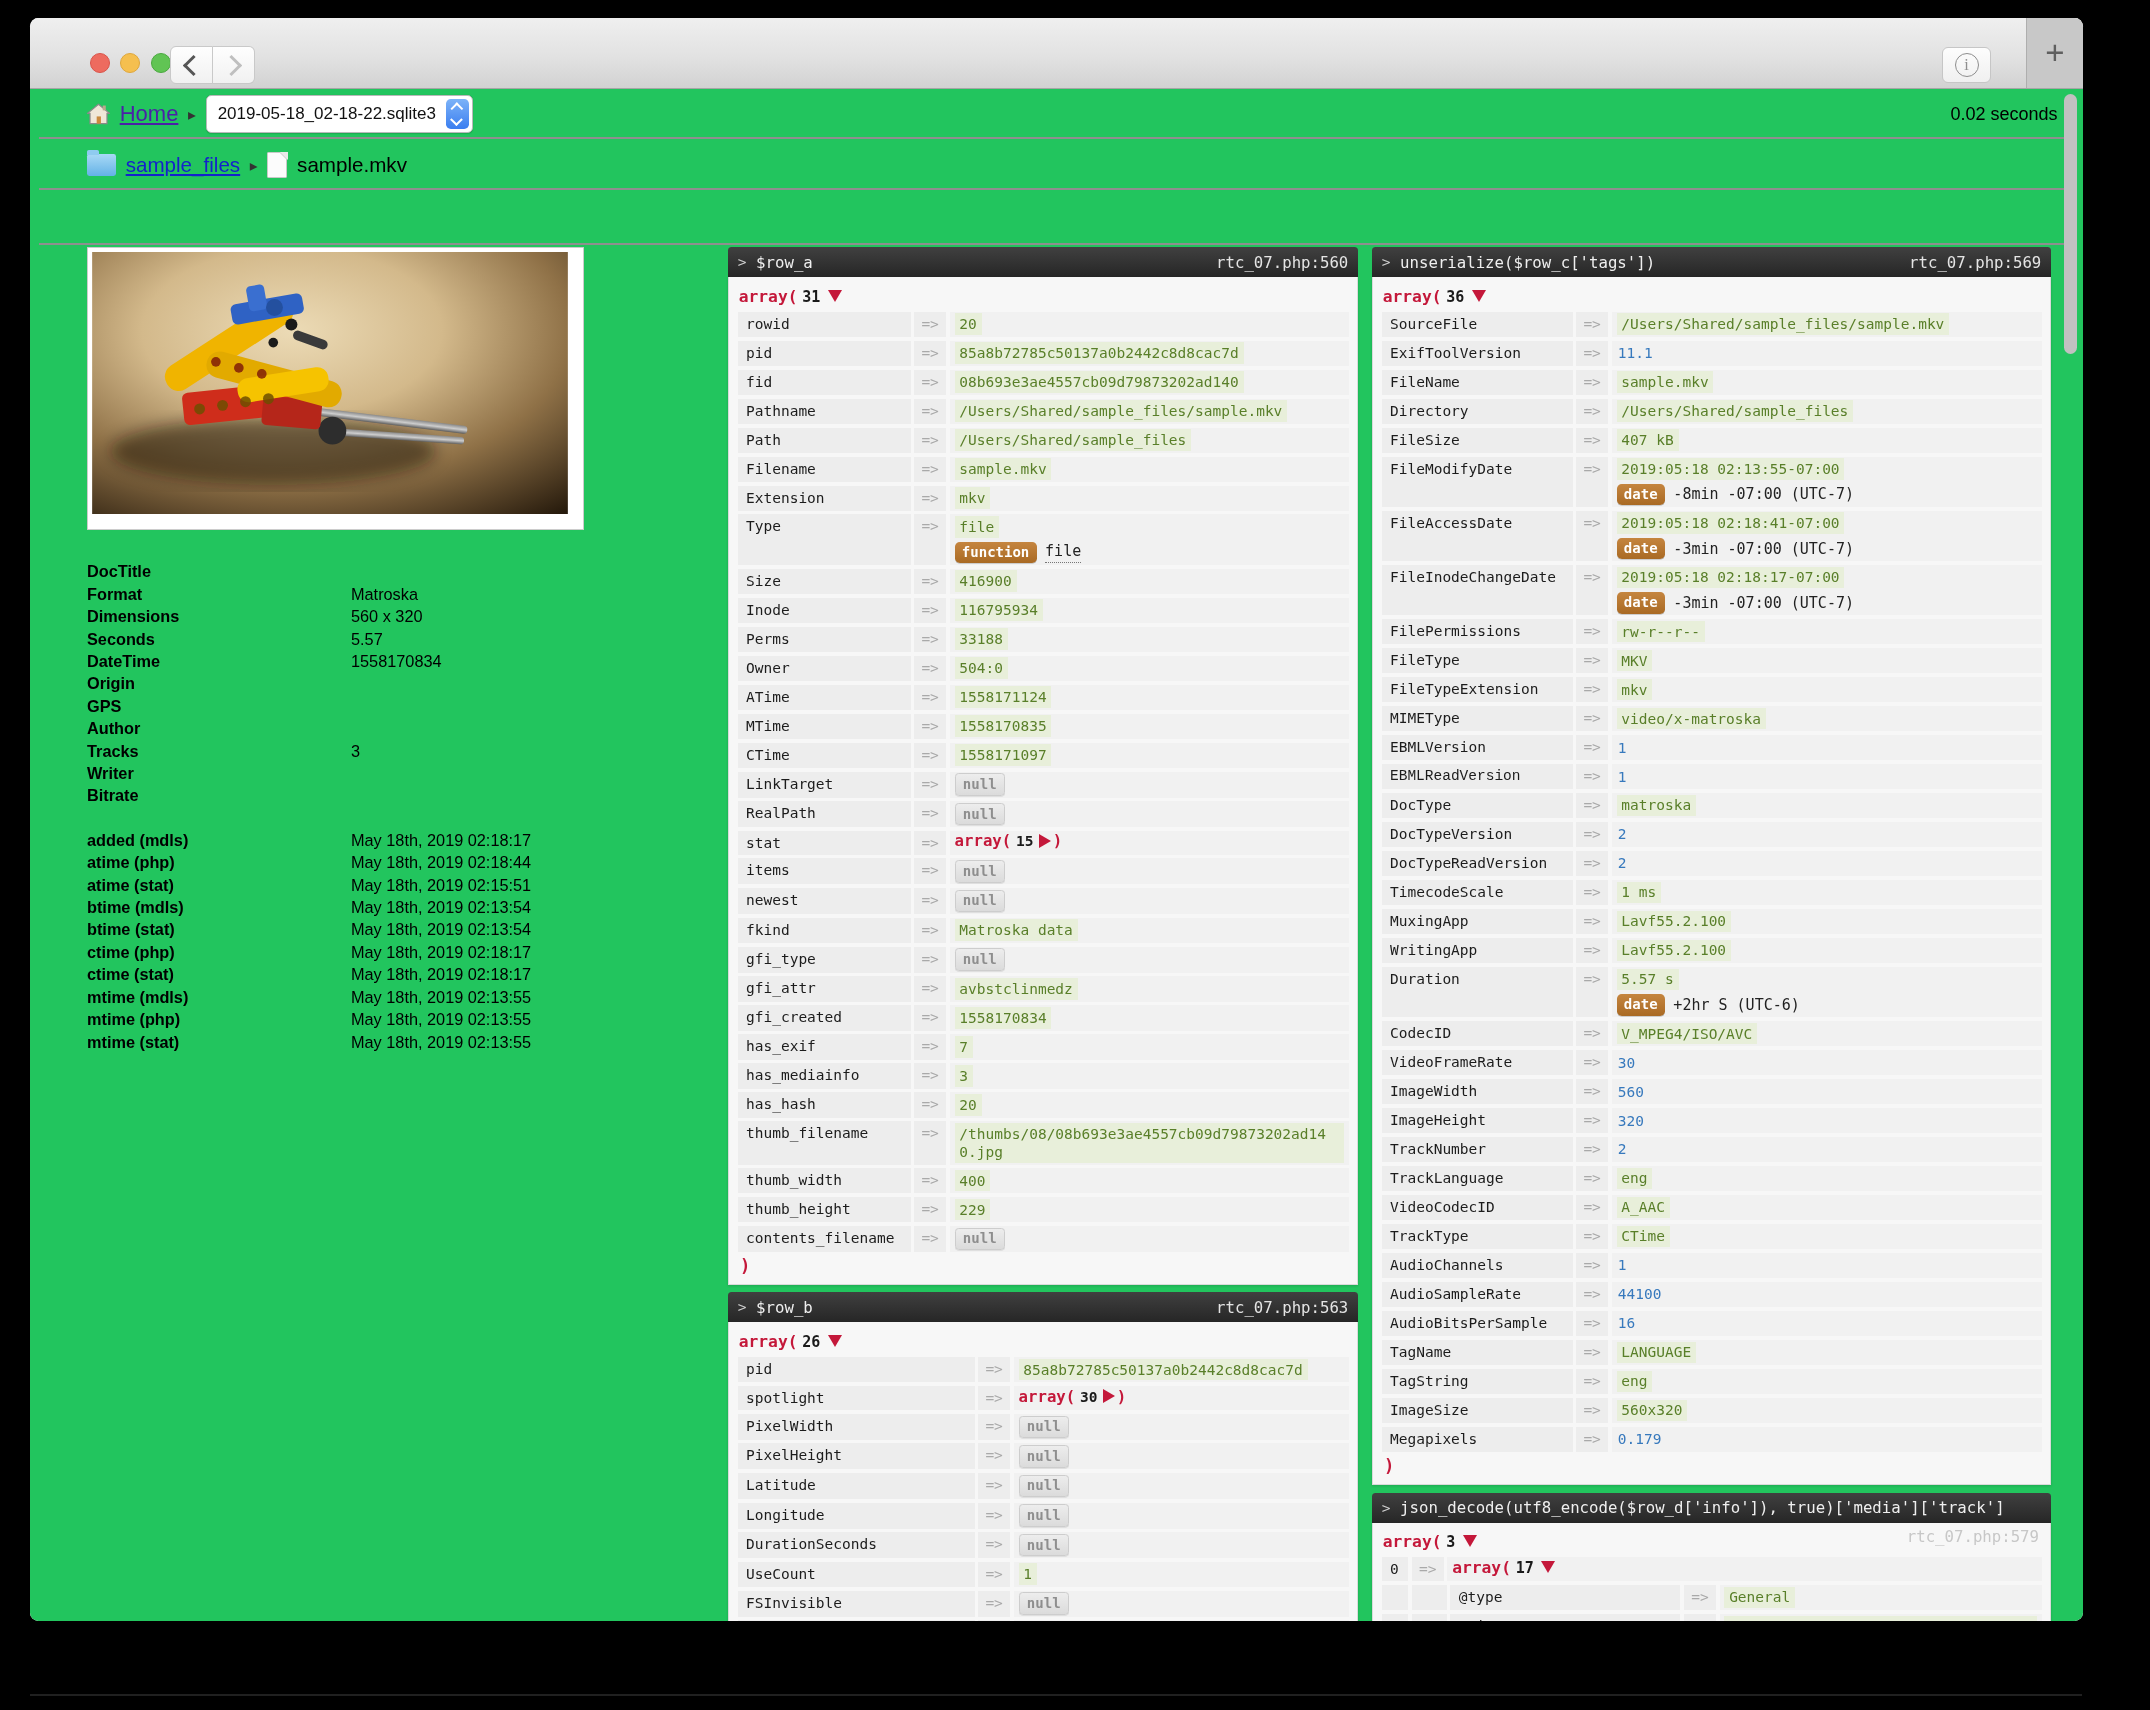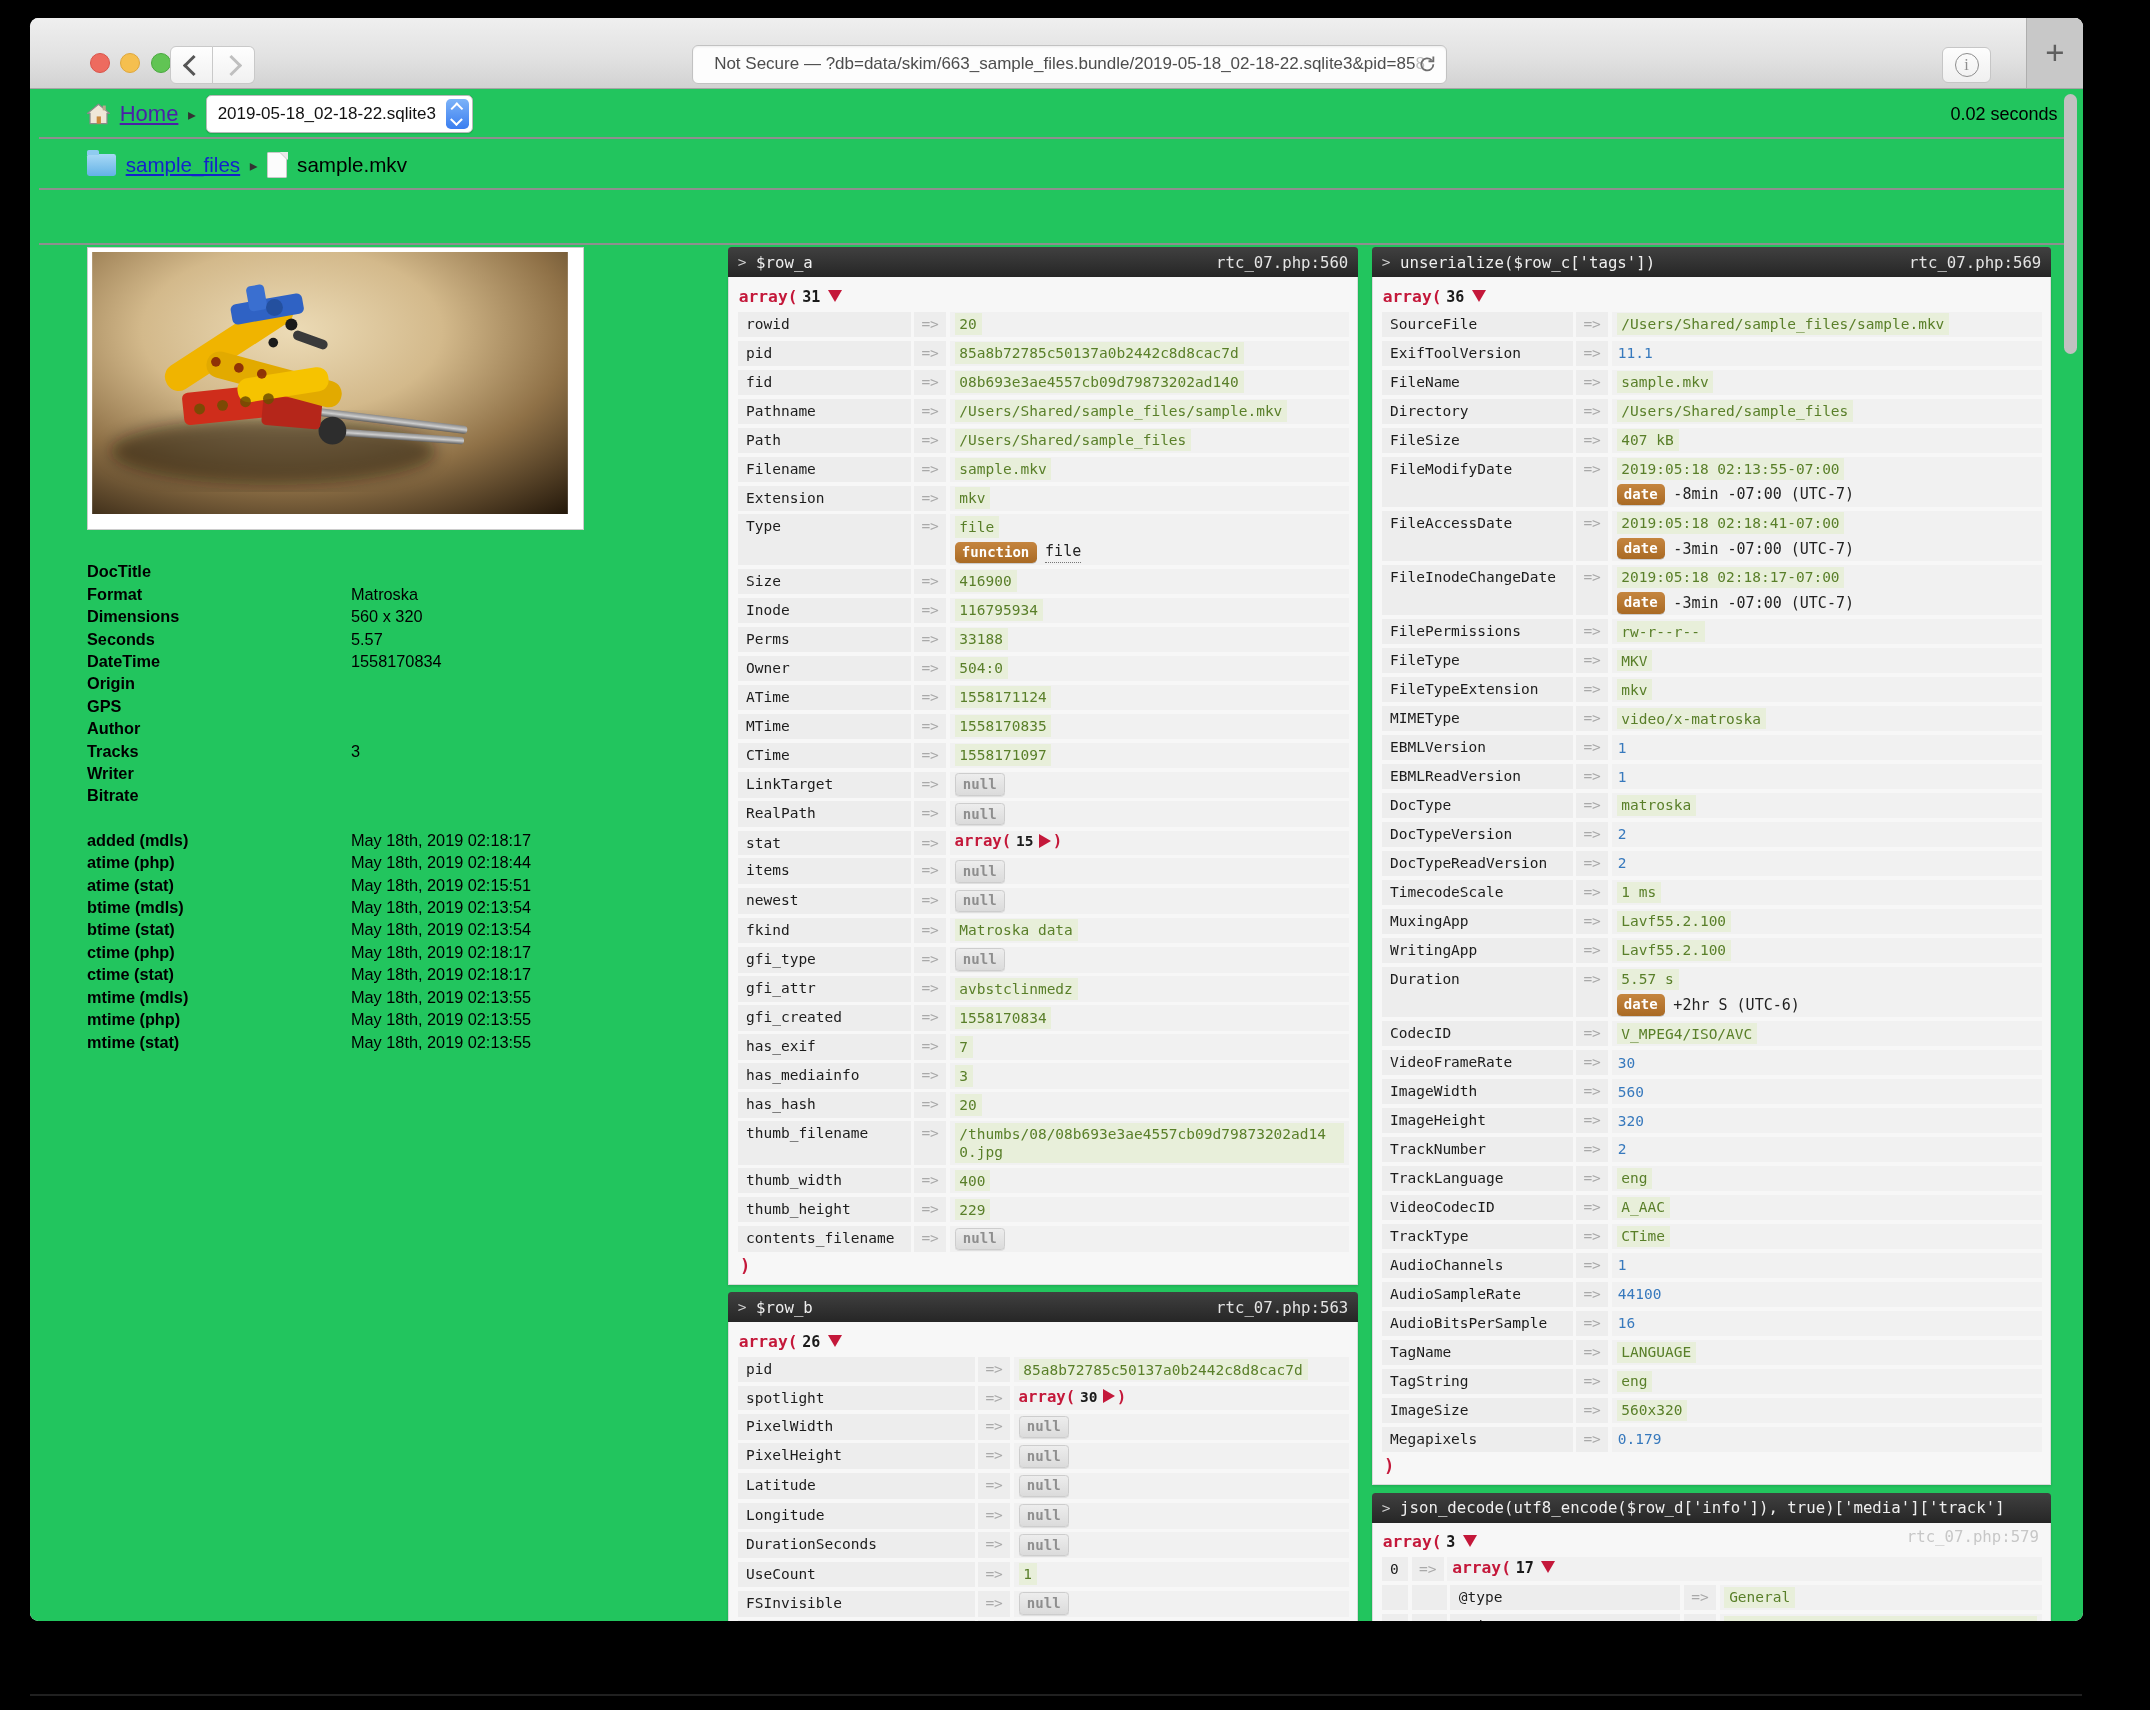--- a/index.html
+++ b/index.html
@@ -128,30 +128,20 @@
       <span class="light g"></span>
     </div>
     <div class="navbtns">
       <span class="navbtn back">
           <span class="chev dark"></span>
         </span>
       <span class="navbtn fwd">
           <span class="chev lite right"></span>
         </span>
     </div>
-    <div class="urlbox">
-      <span>Not Secure — ?db=data/skim/663_sample_files.bundle/2019-05-18_02-18-22.sqlite3&amp;pid=85</span>
-        <span class="fade">8</span>
-      <span class="reload">
-        <svg width="20.6" height="20.6" viewBox="0 0 34 34">
-          <path d="M27 17a10 10 0 1 1-3-7" fill="none" stroke="#6e6e6e" stroke-width="3"></path>
-          <path d="M27 4 v8 h-8" fill="none" stroke="#6e6e6e" stroke-width="3"></path>
-        </svg>
-      </span>
-    </div>
     <div class="infobtn">
       <span class="icirc">i</span>
     </div>
     <div class="tabplus">
         <span>+</span>
       </div>
   </div>
 
   <div class="page">
 
@@ -636,21 +626,21 @@
               <span class="kkey" style="width: 191px;">MIMEType</span>
               <span class="karr">=&gt;</span>
               <div class="kval"><span class="vstr">video/x-matroska</span></div>
             </div>
             <div class="krow">
               <span class="kkey" style="width: 191px;">EBMLVersion</span>
               <span class="karr">=&gt;</span>
               <div class="kval"><span class="vnum">1</span></div>
             </div>
             <div class="krow">
-              <span class="kkey" style="width: 191px;">EBMLReadVersion</span>
+              <span class="kkey" style="width: 191px; font-family: Liberation Mono, monospace;">EBMLReadVersion</span>
               <span class="karr">=&gt;</span>
               <div class="kval"><span class="vnum">1</span></div>
             </div>
             <div class="krow">
               <span class="kkey" style="width: 191px;">DocType</span>
               <span class="karr">=&gt;</span>
               <div class="kval"><span class="vstr">matroska</span></div>
             </div>
             <div class="krow">
               <span class="kkey" style="width: 191px;">DocTypeVersion</span>

